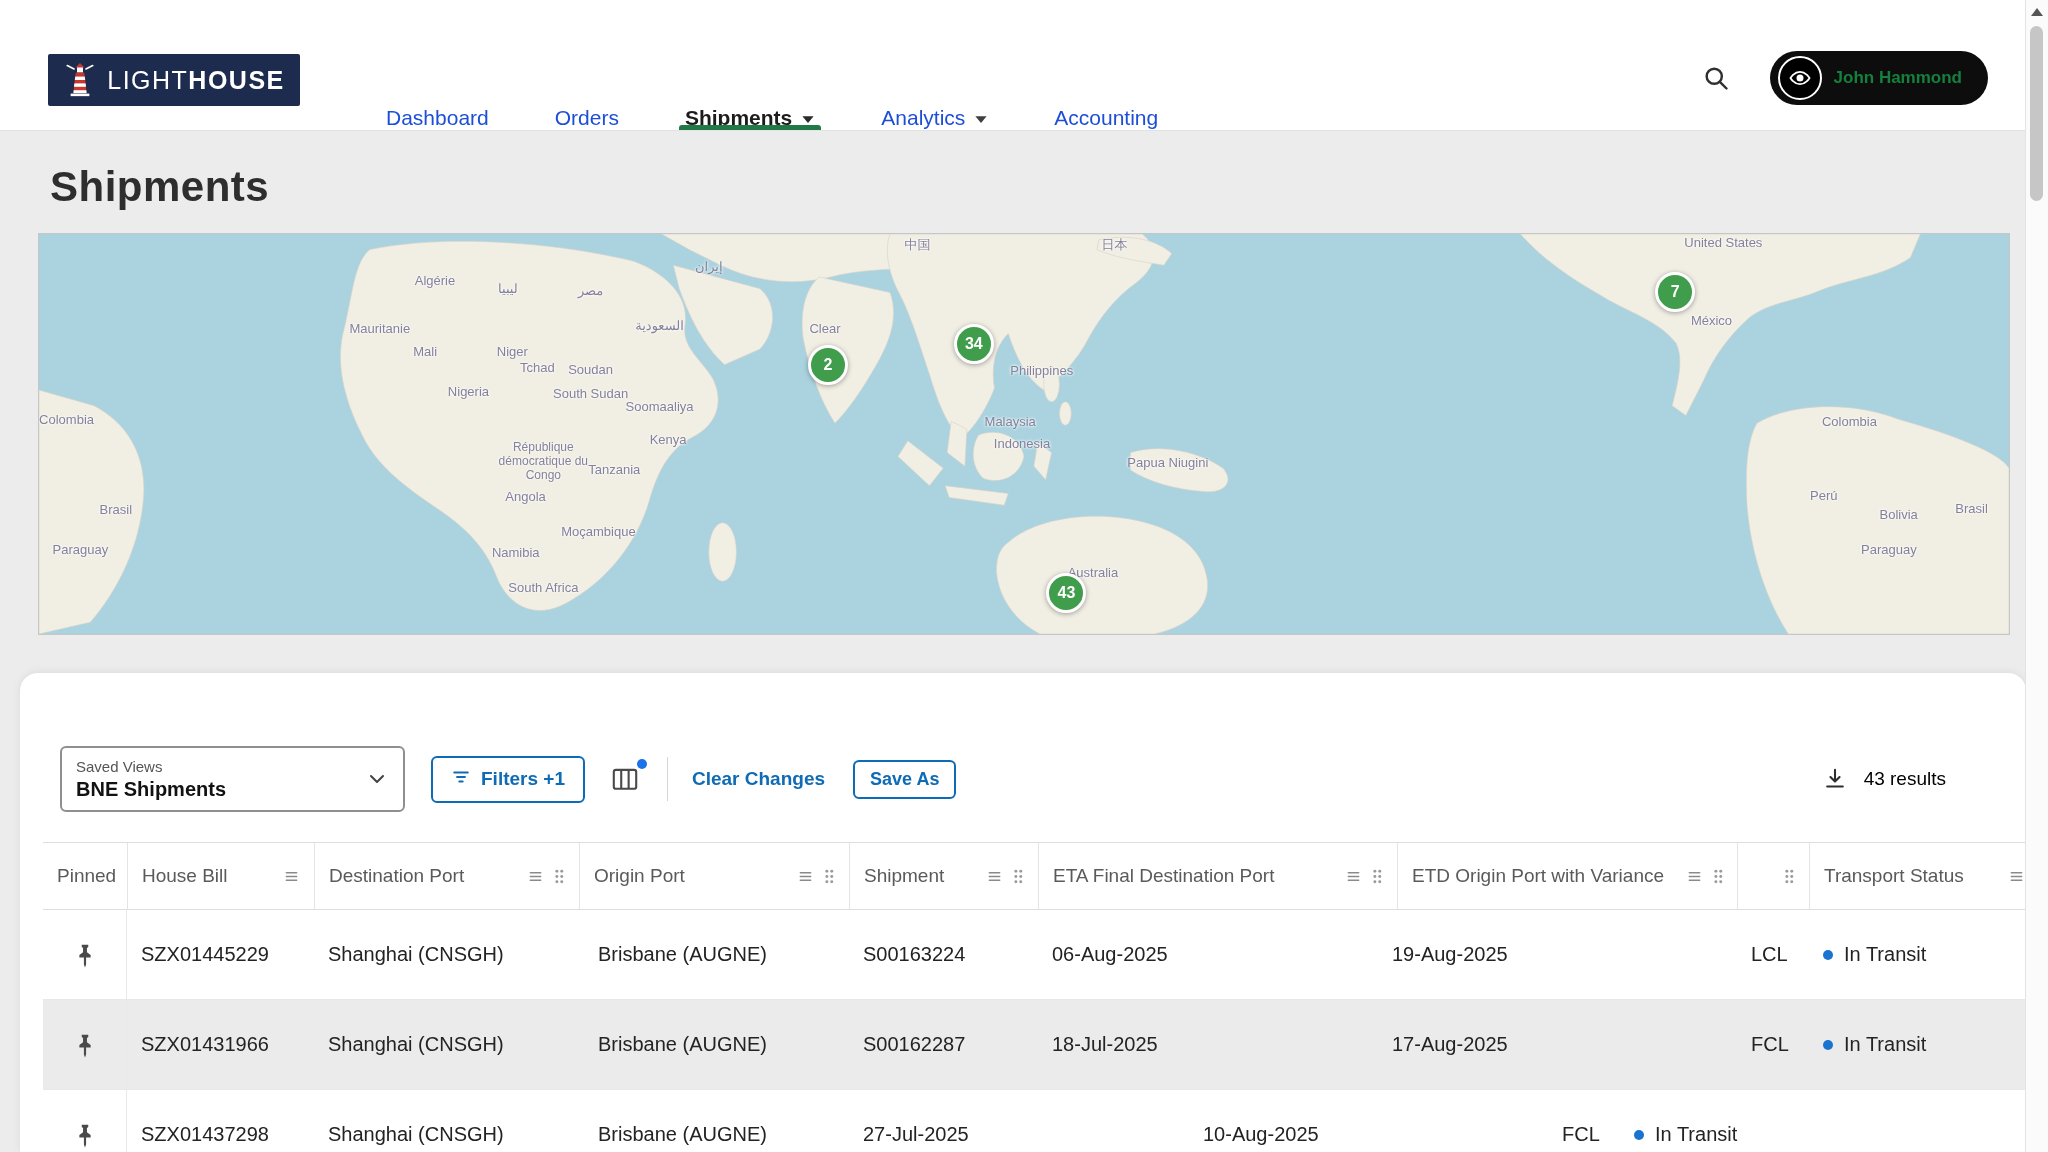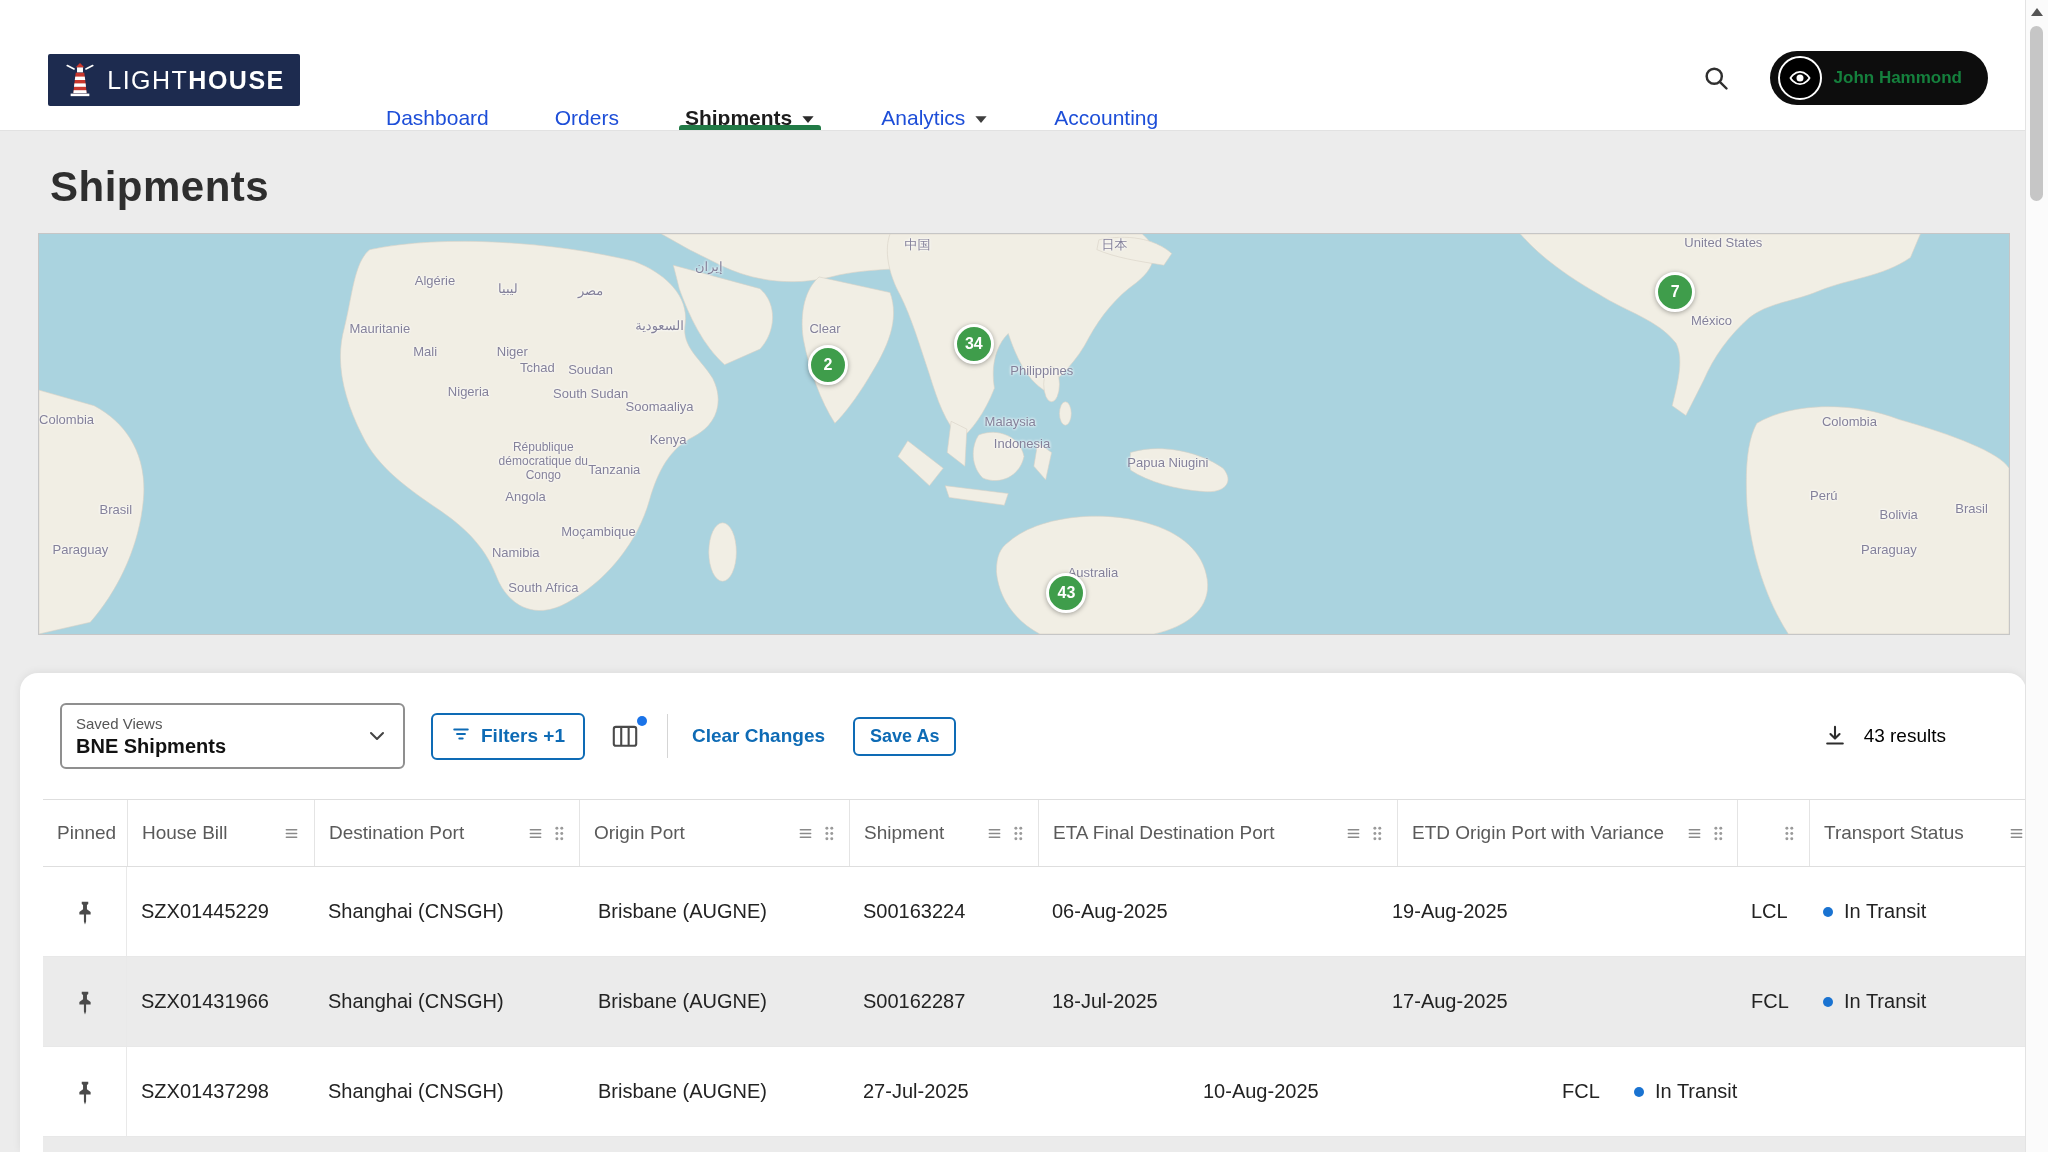--- a/index.html
+++ b/index.html
@@ -32,21 +32,21 @@
   .map-svg{position:absolute;inset:0;width:100%;height:100%;}
   .map-svg path,.map-svg ellipse{fill:var(--land,#f1eee4);stroke:#d8d2c6;stroke-width:0.6;vector-effect:non-scaling-stroke;}
   .map-label{position:absolute;transform:translate(-50%,-50%);font-size:13px;color:#84819a;white-space:nowrap;z-index:2;text-shadow:0 0 3px #fff,0 0 3px #fff;pointer-events:none;}
   .map-label.wrap{white-space:normal;width:120px;text-align:center;line-height:1.15;font-size:12px;}
   .map-marker{position:absolute;width:34px;height:34px;margin:-17px 0 0 -17px;border-radius:50%;background:var(--marker-green,#3f9d4b);border:3px solid #fff;box-shadow:0 1px 5px rgba(0,0,0,0.35);color:#fff;font-size:16px;font-weight:700;display:flex;align-items:center;justify-content:center;z-index:3;cursor:pointer;}
 
   
   .card{position:absolute;left:20px;right:22px;top:673px;bottom:0;background:#fff;border-radius:18px 18px 0 0;box-shadow:0 -1px 8px rgba(0,0,0,0.07);overflow:hidden;}
 
   
-  .toolbar{display:flex;align-items:center;padding:30px 40px 0 40px;height:66px;}
+  .toolbar{display:flex;align-items:center;padding:30px 40px 0 40px;height:66px;margin-top:43px;}
   .saved-views{width:345px;height:66px;border:2px solid #8f8f8f;border-radius:6px;padding:8px 50px 8px 14px;box-sizing:border-box;display:flex;flex-direction:column;justify-content:center;position:relative;cursor:pointer;flex:none;background:#fff;}
   .sv-label{font-size:15px;color:#555;}
   .sv-value{font-size:20px;font-weight:700;color:#121212;margin-top:3px;}
   .sv-chevron{position:absolute;right:14px;top:50%;transform:translateY(-50%);display:flex;}
   .btn-outline{display:flex;align-items:center;gap:10px;border:2px solid var(--link-blue,#0e6bb5);color:var(--link-blue,#0e6bb5);border-radius:6px;font-weight:700;cursor:pointer;background:#fff;box-sizing:border-box;white-space:nowrap;}
   .filters-btn{height:47px;padding:0 18px;margin-left:26px;font-size:19px;}
   .columns-btn{margin-left:22px;position:relative;cursor:pointer;display:flex;padding:4px;}
   .columns-dot{position:absolute;top:-2px;right:-4px;width:10px;height:10px;border-radius:50%;background:#1a73e8;}
   .vdivider{width:1px;height:44px;background:#d5d5d5;margin:0 24px;}
   .clear-changes{color:var(--link-blue,#0e6bb5);font-size:19px;font-weight:700;cursor:pointer;white-space:nowrap;}

